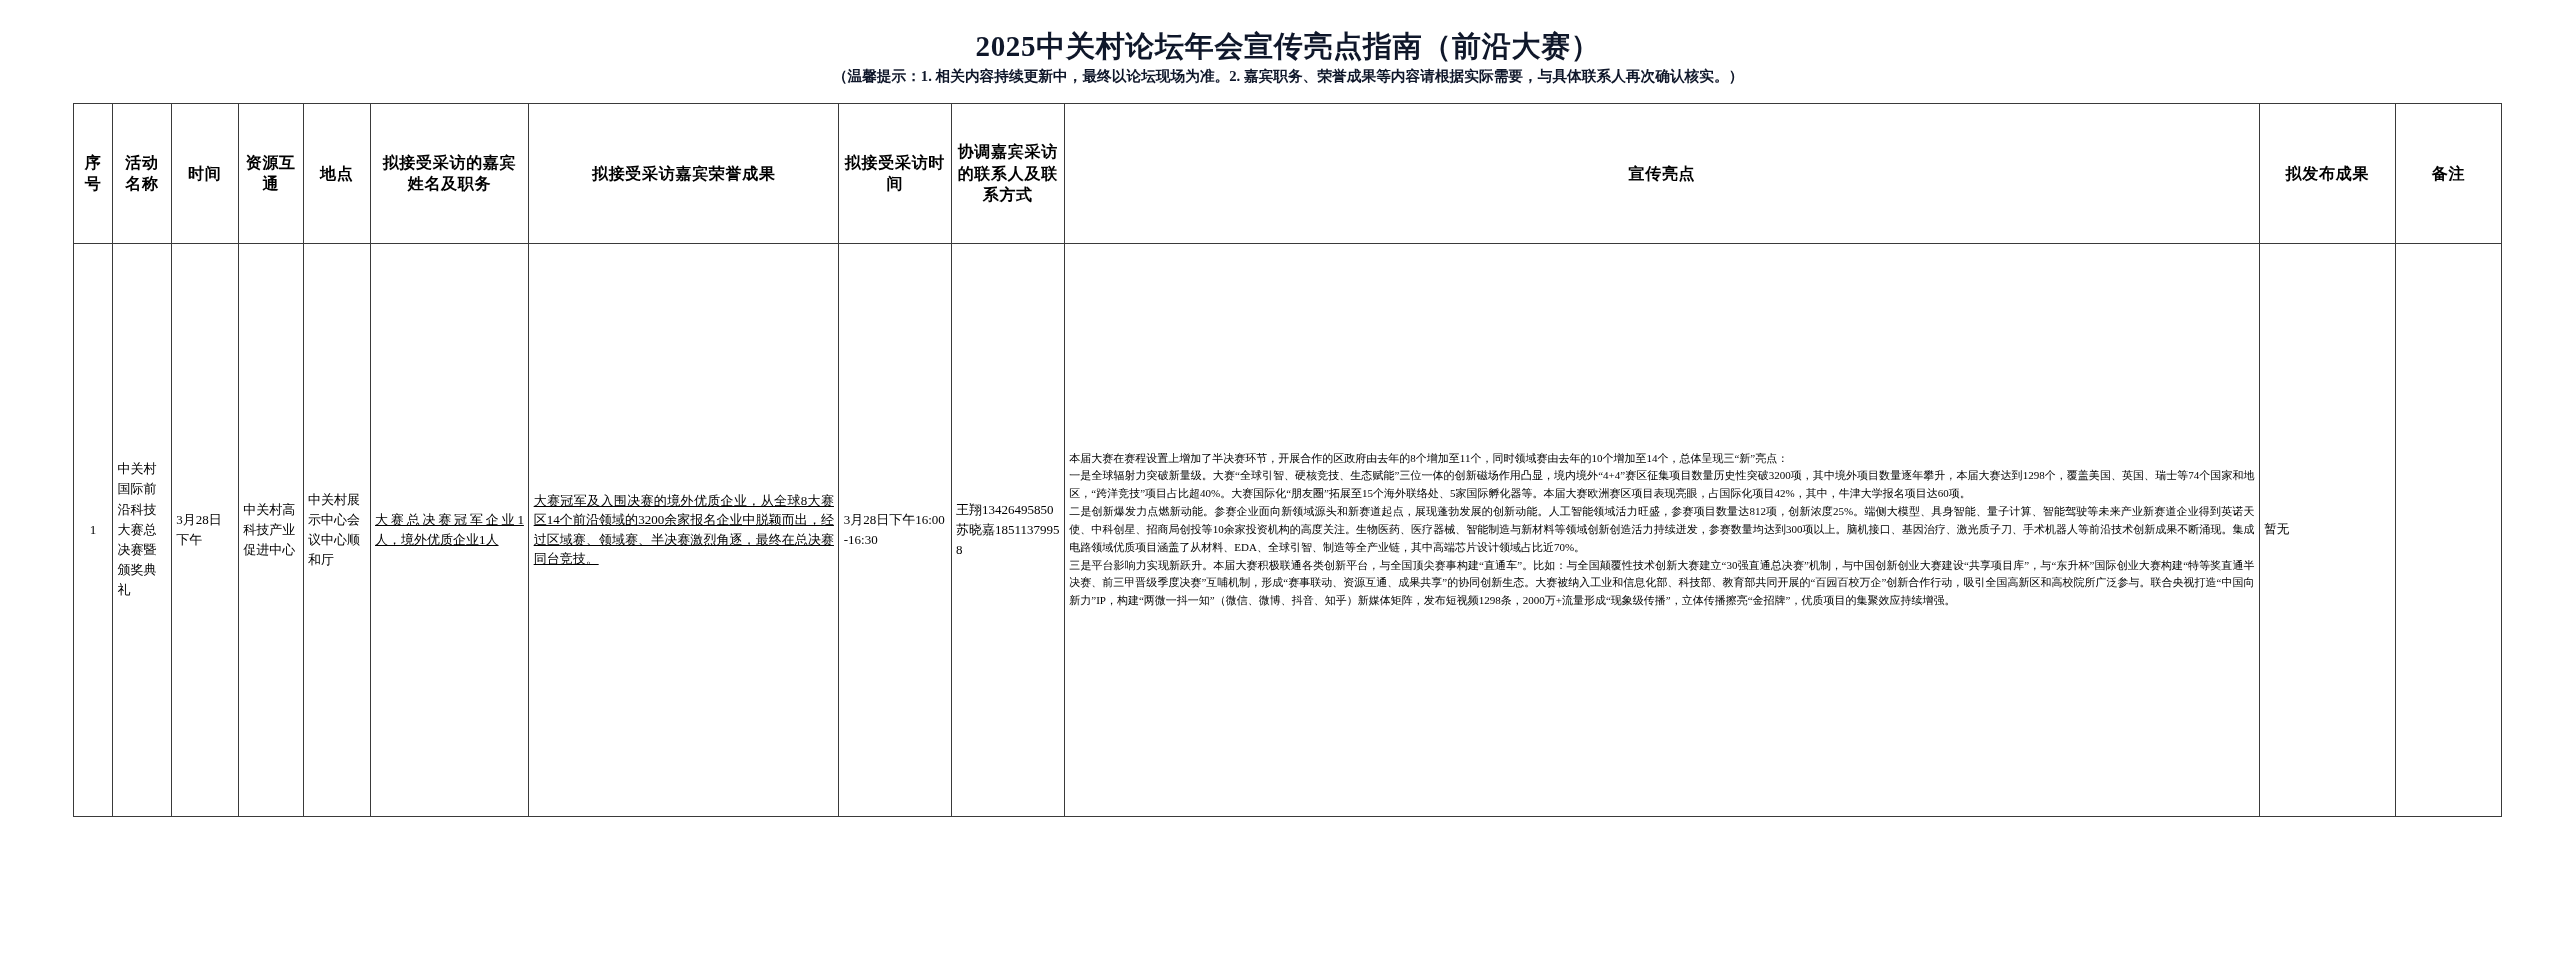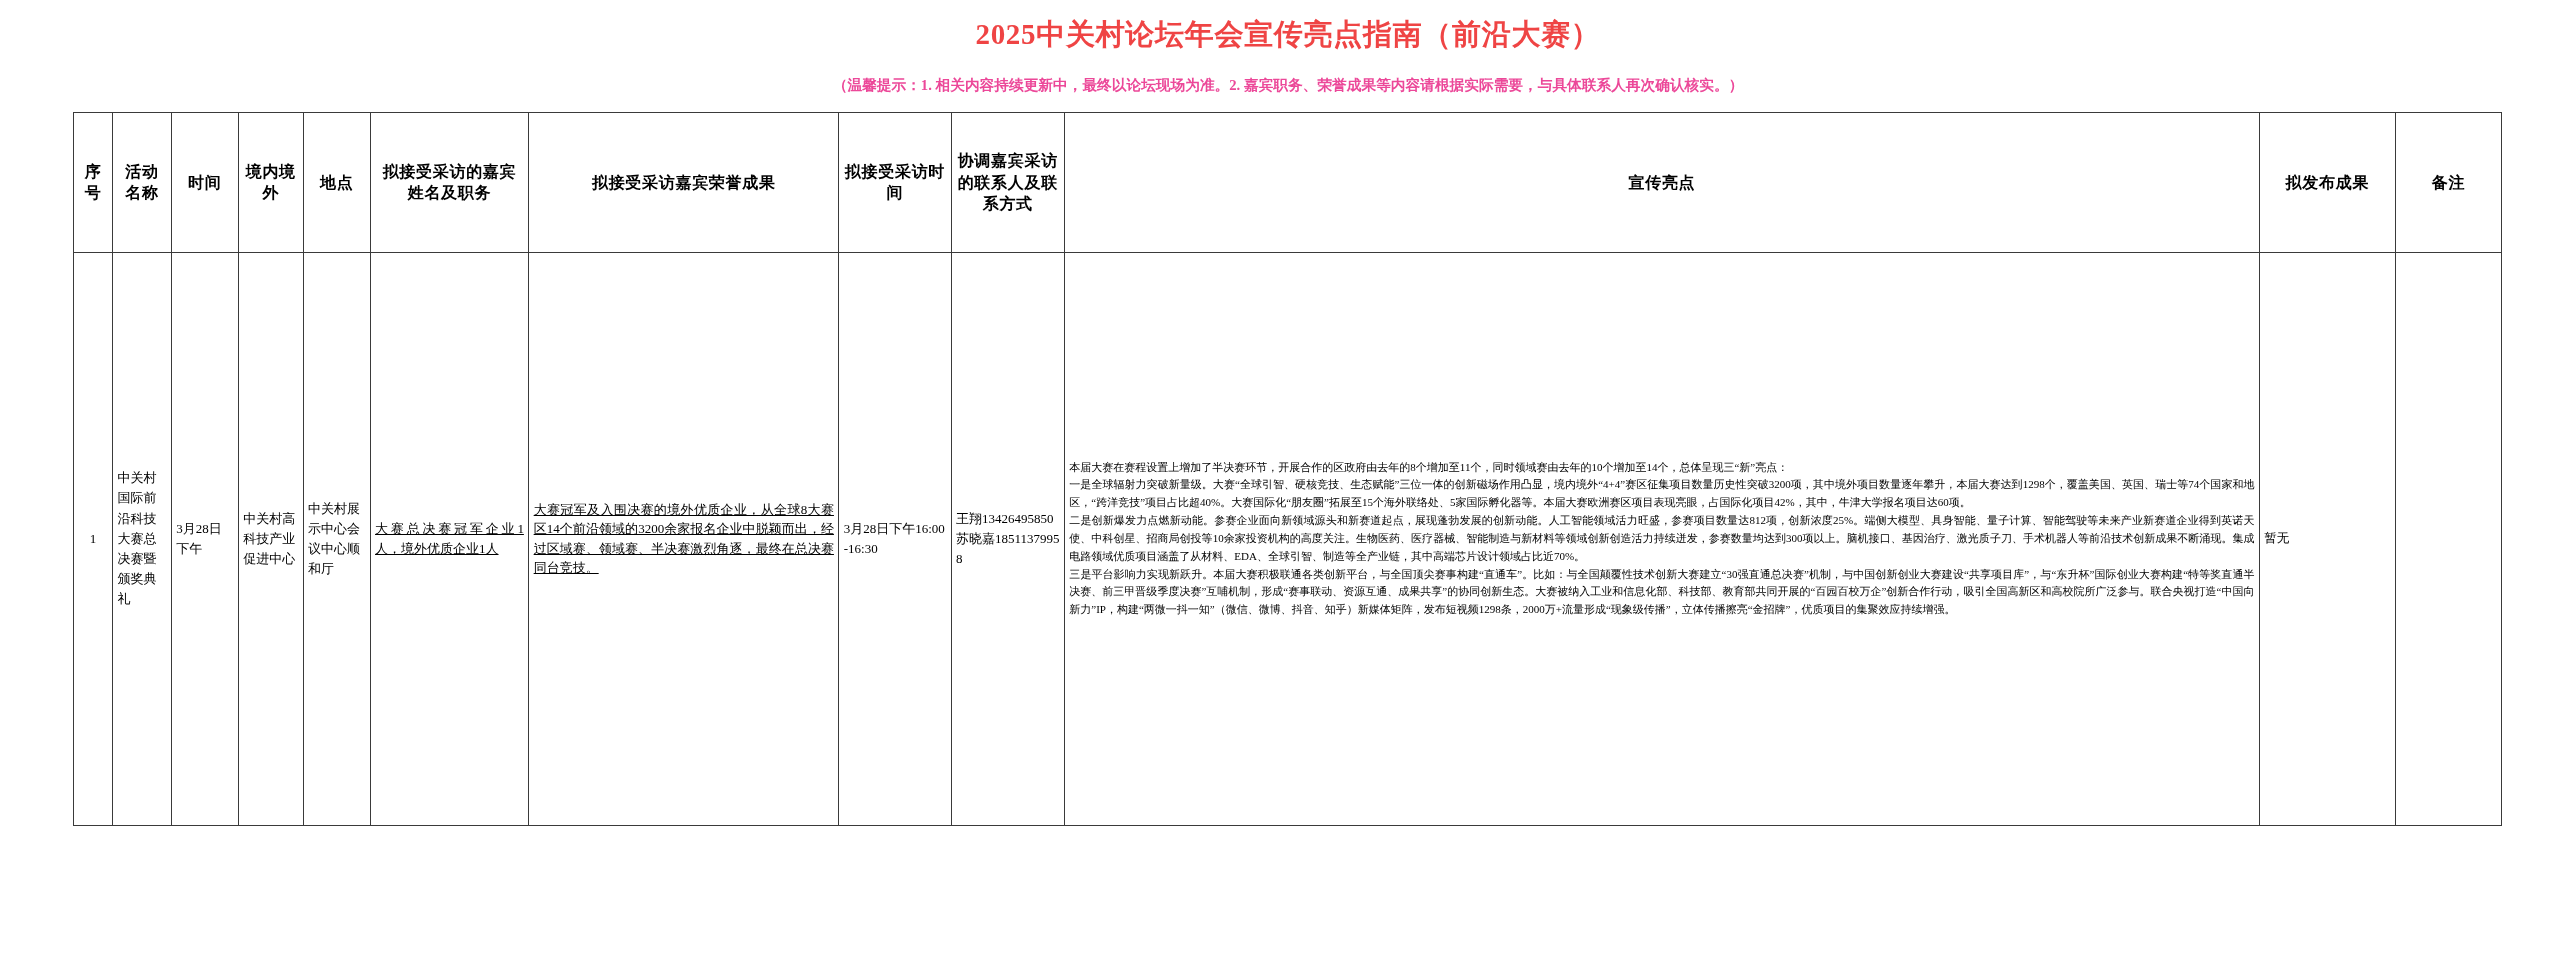--- a/index.html
+++ b/index.html
@@ -19,30 +19,30 @@
     width: 2576px;
     height: 975px;
     box-sizing: border-box;
     padding: 0 73px;
   }
   .doc-title {
     text-align: center;
     font-size: 29px;
     font-weight: bold;
     letter-spacing: 0.7px;
-    margin-top: 16px;
+    margin-top: 28px;
     line-height: 1.25;
-    color: #ef4444;
+    color: #0f172a;
   }
   .doc-note {
     text-align: center;
     font-size: 14.7px;
     font-weight: bold;
-    color: #ec4899;
-    margin-top: 23px;
+    color: #0f172a;
+    margin-top: 2px;
     line-height: 1.4;
   }
   table.main {
     margin-top: 16px;
     border-collapse: collapse;
     width: 2429px;
     table-layout: fixed;
   }
   table.main th, table.main td {
     border: 0.7px solid #3a3a3a;
@@ -141,21 +141,21 @@
       <col class="col-contact">
         <col class="col-highlight">
         <col class="col-result">
         <col class="col-remark">
     </colgroup>
     <thead>
       <tr>
         <th>序号</th>
         <th>活动名称</th>
         <th>时间</th>
-        <th>境内境外</th>
+        <th>资源互通</th>
         <th>地点</th>
         <th>拟接受采访的嘉宾姓名及职务</th>
         <th>拟接受采访嘉宾荣誉成果</th>
         <th>拟接受采访时间</th>
         <th>协调嘉宾采访的联系人及联系方式</th>
         <th>宣传亮点</th>
         <th>拟发布成果</th>
         <th>备注</th>
       </tr>
     </thead>

